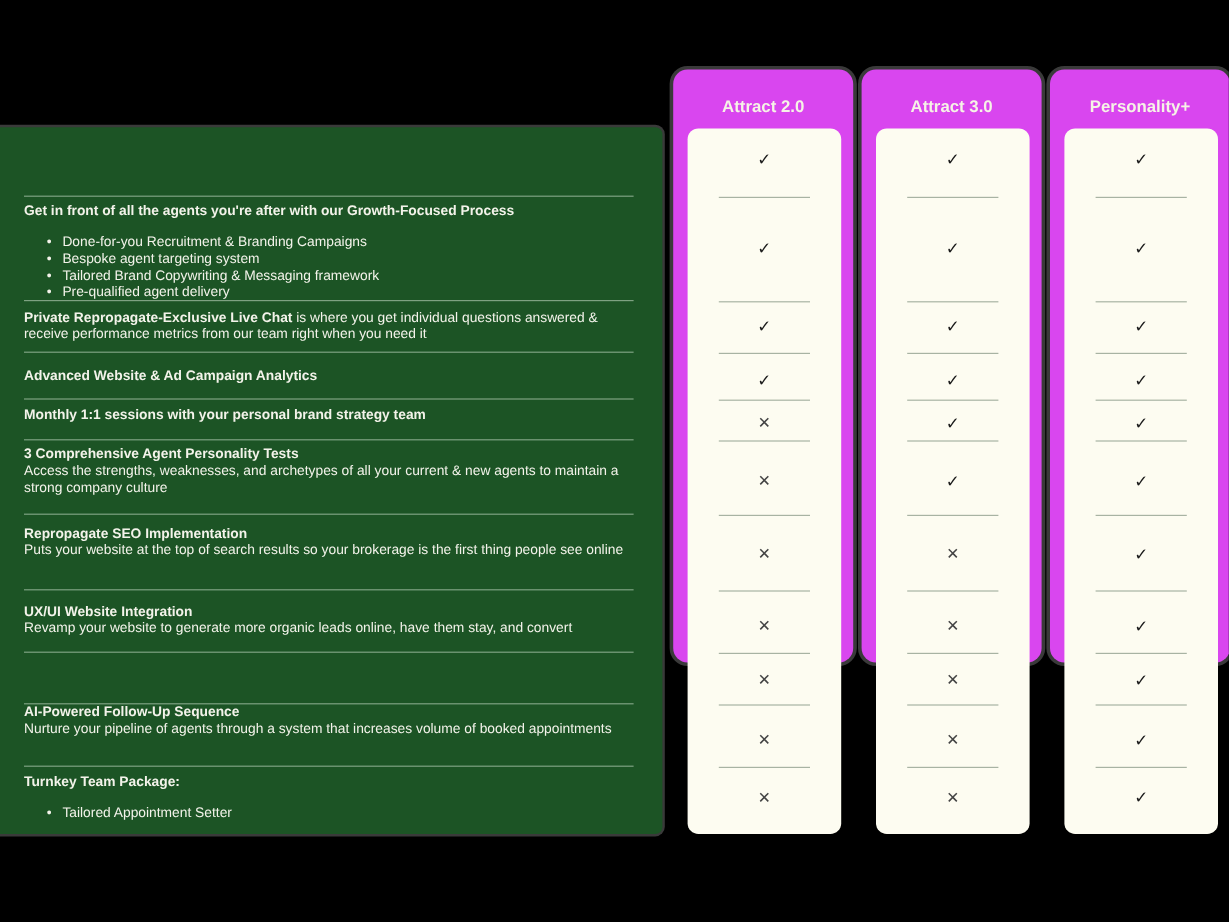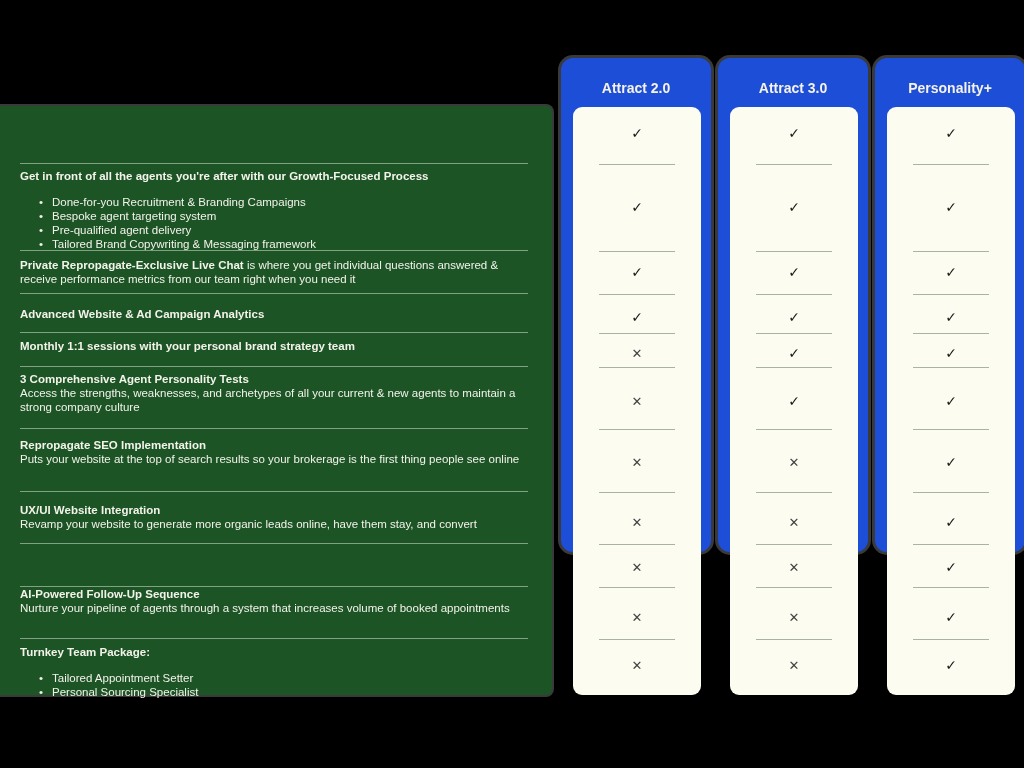--- a/index.html
+++ b/index.html
@@ -17,21 +17,21 @@
   }
   .feat-row b { font-weight:bold; }
   .feat-row .desc { font-weight:normal; }
   .feat-row ul { margin:12px; padding:0 0 0 20px; list-style:none; }
   .feat-row li { position:relative; }
   .feat-row li::before { content:"\2022"; position:absolute; left:-13px; }
   .feat-div { position:absolute; left:20px; width:508px; height:1px; background:#7ea282; }
 
   .plan {
     position:absolute; top:58px; width:150px; height:494px;
-    background:#1d4ed8; border-radius:12px;
+    background:#d946ef; border-radius:12px;
     box-shadow: 0 0 0 3px #3a3a3a;
   }
   .plan-title {
     position:absolute; top:22px; left:0; width:100%; text-align:center;
     color:#f6f3e6; font-weight:bold; font-size:14px;
   }
   .plan-card {
     position:absolute; top:49px; left:12px; width:128px; height:588px;
     background:#fdfcf1; border-radius:9px;
   }
@@ -47,22 +47,22 @@
 
 <div class="features">
 
   <div class="feat-div" style="top:57px"></div>
 
   <div class="feat-row" style="top:63px">
     <b>Get in front of all the agents you're after with our Growth-Focused Process</b>
     <ul>
       <li>Done-for-you Recruitment &amp; Branding Campaigns</li>
       <li>Bespoke agent targeting system</li>
+      <li>Tailored Brand Copywriting &amp; Messaging framework</li>
       <li>Pre-qualified agent delivery</li>
-      <li>Tailored Brand Copywriting &amp; Messaging framework</li>
     </ul>
   </div>
   <div class="feat-div" style="top:144px"></div>
 
   <div class="feat-row" style="top:152px">
     <b>Private Repropagate-Exclusive Live Chat</b><span class="desc"> is where you get individual questions answered &amp; receive performance metrics from our team right when you need it</span>
   </div>
   <div class="feat-div" style="top:187px"></div>
 
   <div class="feat-row" style="top:201px">
@@ -98,21 +98,20 @@
   <div class="feat-row" style="top:481px">
     <b>AI-Powered Follow-Up Sequence</b><br>
     <span class="desc">Nurture your pipeline of agents through a system that increases volume of booked appointments</span>
   </div>
   <div class="feat-div" style="top:532px"></div>
 
   <div class="feat-row" style="top:539px">
     <b>Turnkey Team Package:</b>
     <ul>
       <li>Tailored Appointment Setter</li>
-      <li>Personal Sourcing Specialist</li>
     </ul>
   </div>
 </div>
 
 <div class="plan" style="left:561px">
   <div class="plan-title">Attract 2.0</div>
   <div class="plan-card">
       <span class="mark" style="top: 26px;">✓</span>
       <span class="mark" style="top: 100px;">✓</span>
       <span class="mark" style="top: 165px;">✓</span>

